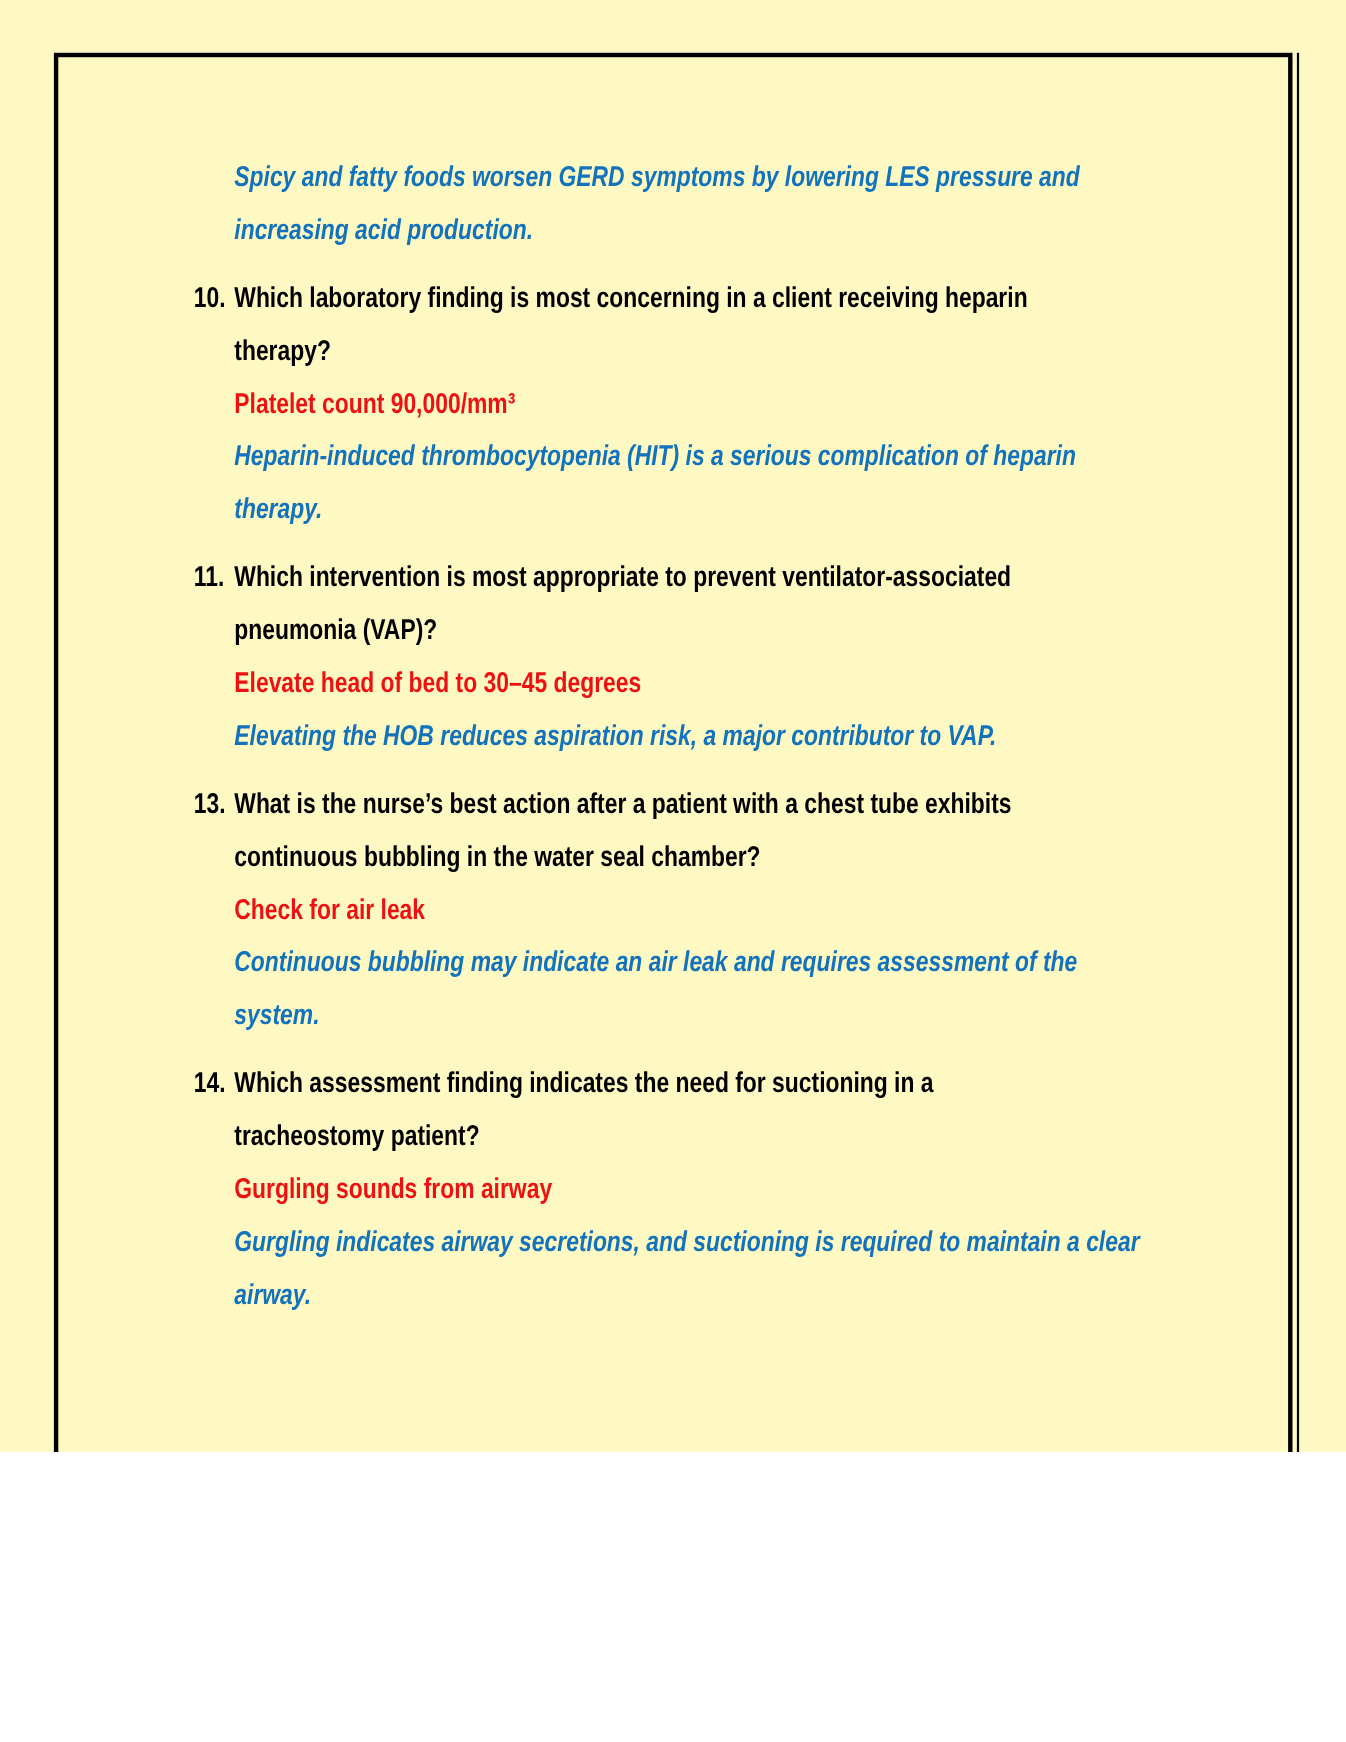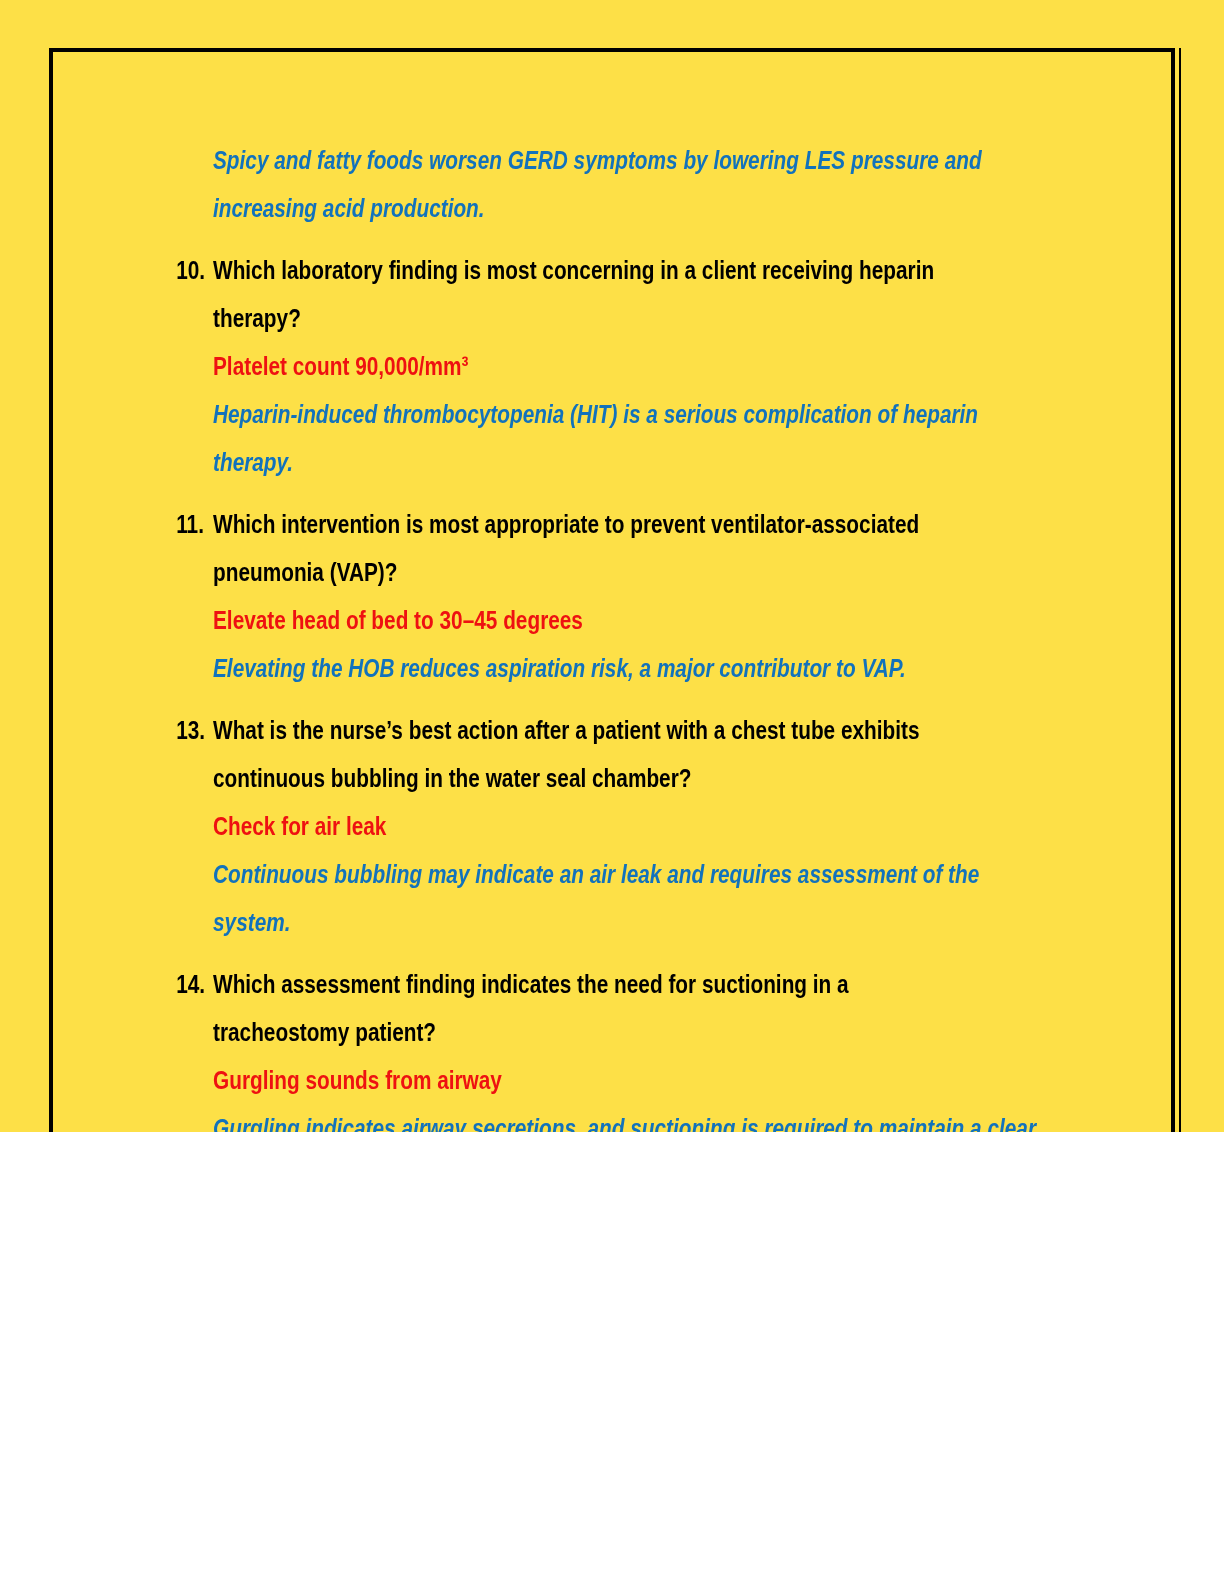--- a/index.html
+++ b/index.html
@@ -3,22 +3,22 @@
 <meta charset="utf-8">
 <style>
   html, body {
     margin: 0;
     padding: 0;
     background: #ffffff;
   }
   .page {
     position: relative;
     width: 1224px;
-    height: 1132px;
-    background: #fde047;
+    height: 1320px;
+    background: #fef9c3;
     overflow: hidden;
     font-family: "Liberation Sans", sans-serif;
   }
   
   .frame {
     position: absolute;
     left: 49px;
     top: 48px;
     width: 1126px;
     height: 1487px;

